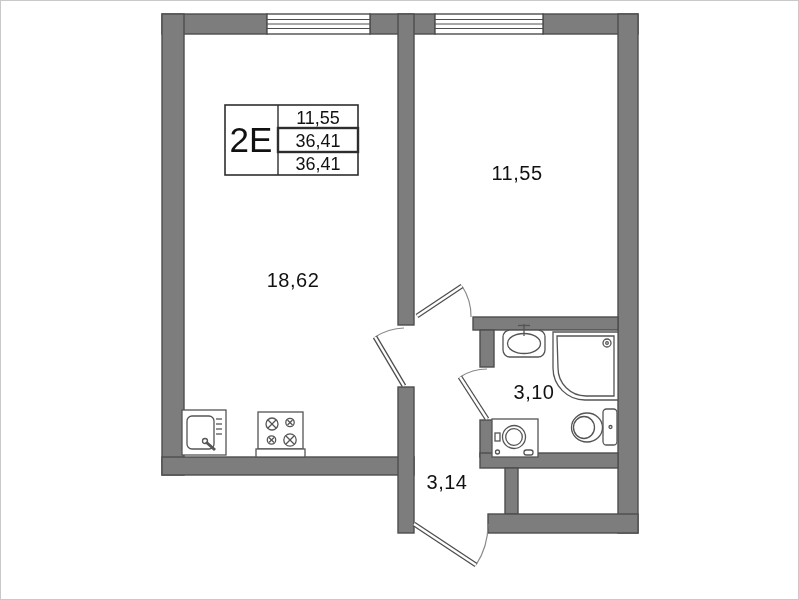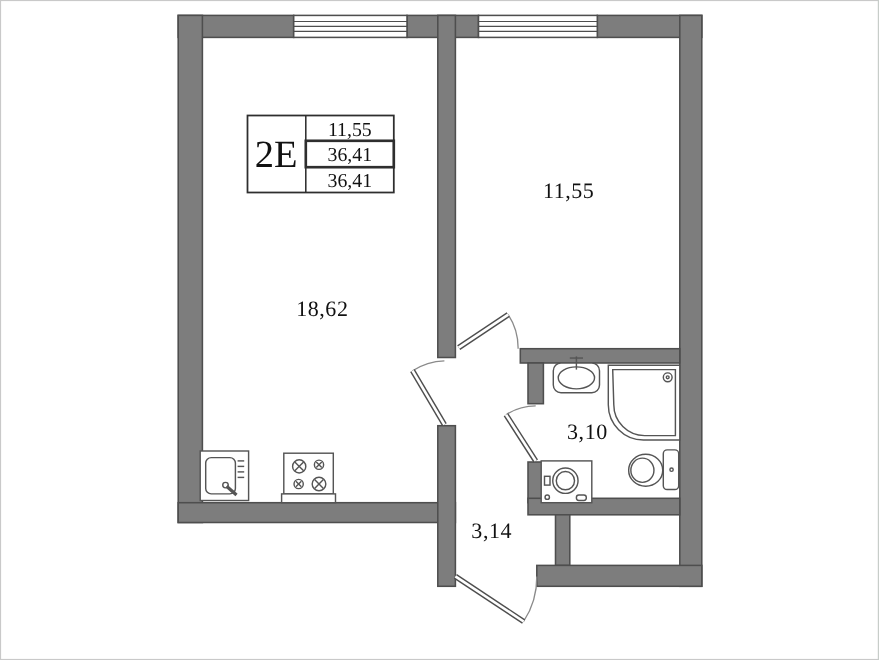--- a/index.html
+++ b/index.html
@@ -1,20 +1,20 @@
 <!DOCTYPE html>
 <html><head>
 <meta charset="utf-8">
 <style>
   html,body{margin:0;padding:0;background:#ffffff;}
   .stage{
     position:relative;
     width:799px;height:600px;
     background:#86efac;
-    font-family:Liberation Serif, serif;
+    font-family:Liberation Sans, sans-serif;
     overflow:hidden;
   }
   svg{display:block;}
   text{fill:#111111;}
   .room-label{font-size:20px;letter-spacing:0.5px;}
   .unit-label{font-size:35px;}
   .table-num{font-size:18px;}
 </style>
 </head>
 <body>

